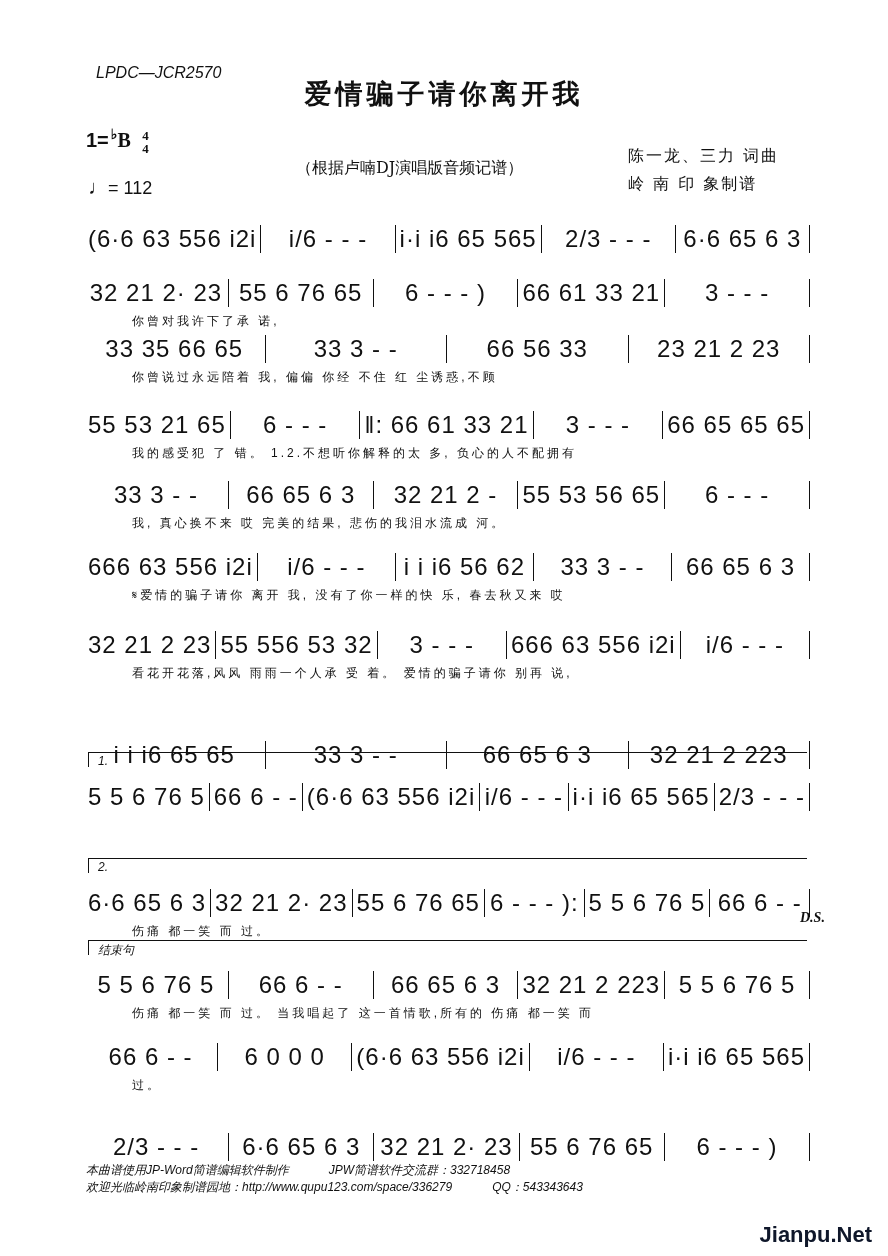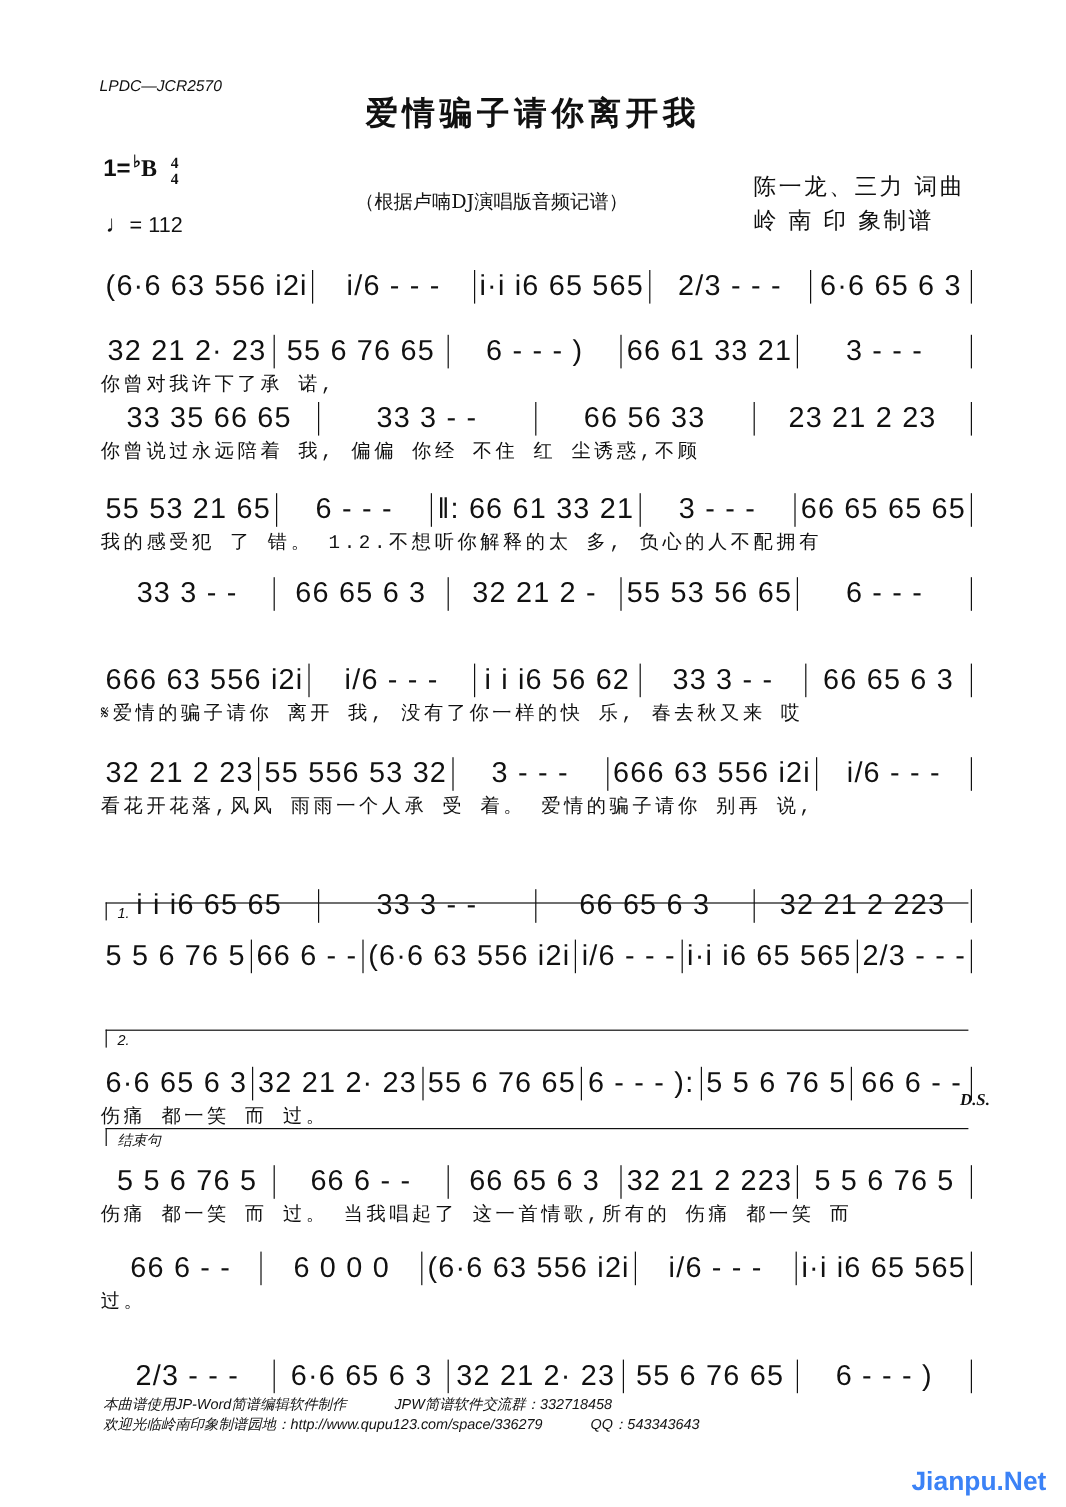--- a/index.html
+++ b/index.html
@@ -1,40 +1,40 @@
 <!DOCTYPE html>
 <html><head>
 <meta charset="utf-8">
 <style>
   html,body{margin:0;padding:0;background:#fff;}
   body{width:888px;height:1256px;position:relative;overflow:hidden;font-family:"DejaVu Sans","Liberation Sans",sans-serif;color:#111;}
   .abs{position:absolute;}
-  .code{left:83px;top:64px;font-size:13px;font-style:italic;font-family:"Liberation Sans",sans-serif;}
+  .code{left:96px;top:64px;font-size:16px;font-style:italic;font-family:"Liberation Sans",sans-serif;}
   .title{left:0;width:888px;top:76px;text-align:center;font-size:27px;font-weight:bold;font-family:"DejaVu Serif",serif;letter-spacing:4px;}
   .key{left:86px;top:126px;font-size:20px;font-weight:bold;font-family:"Liberation Sans",sans-serif;}
   .key .flat{font-size:14px;vertical-align:8px;margin-left:2px;}
   .key .b{font-family:"Liberation Serif",serif;}
   .frac{display:inline-block;vertical-align:middle;text-align:center;font-size:13px;line-height:13px;margin-left:6px;font-family:"Liberation Serif",serif;}
   .frac span{display:block;}
   .subtitle{left:296px;top:158px;font-size:16px;font-family:"DejaVu Serif",serif;}
-  .credits{left:628px;top:142px;font-size:19px;line-height:28px;font-family:"DejaVu Serif",serif;}
+  .credits{left:628px;top:142px;font-size:16px;line-height:28px;font-family:"DejaVu Serif",serif;}
   .credits div{letter-spacing:2px;}
   .tempo{left:88px;top:176px;font-size:18px;font-family:"Liberation Sans",sans-serif;}
   .tempo .note{font-size:20px;}
   .system{position:absolute;left:84px;width:726px;}
   .notes{display:flex;align-items:center;height:30px;font-family:"Liberation Sans",sans-serif;font-weight:normal;font-size:24px;letter-spacing:1px;white-space:nowrap;margin-top:12px;}
   .measure{flex:1;display:flex;align-items:center;justify-content:space-around;padding:0 4px;border-right:1.5px solid #111;height:28px;}
   .measure:last-child{border-right:1.5px solid #111;}
-  .lyrics{font-family:Liberation Mono, monospace;font-size:16px;height:26px;line-height:26px;white-space:nowrap;letter-spacing:3px;}
+  .lyrics{font-family:Liberation Sans, sans-serif;font-size:12px;height:26px;line-height:26px;white-space:nowrap;letter-spacing:3px;margin-left:48px;}
   .bracket{position:absolute;border-top:1.2px solid #111;border-left:1.2px solid #111;height:14px;}
   .bracket-label{position:absolute;font-size:12px;font-style:italic;font-family:"Liberation Sans",sans-serif;}
   .ds{position:absolute;font-family:"Liberation Serif",serif;font-weight:bold;font-style:italic;font-size:14px;}
   .footer{left:86px;top:1162px;font-size:12px;font-style:italic;line-height:17px;font-family:"Liberation Sans",sans-serif;}
   .footer span{margin-right:40px;}
-  .watermark{right:16px;top:1222px;font-size:22px;font-weight:bold;font-family:"Liberation Sans",sans-serif;color:#3b82f6;}
+  .watermark{right:16px;top:1222px;font-size:22px;font-weight:bold;font-family:"Liberation Sans",sans-serif;color:#0f172a;}
 </style>
 </head>
 <body>
 
 <div class="abs code">LPDC—JCR2570</div>
 <div class="abs title">爱情骗子请你离开我</div>
 
 <div class="abs key">
   <span>1=</span><span class="flat">♭</span><span class="b">B</span>
   <span class="frac">
@@ -93,20 +93,21 @@
       <div class="lyrics">我的感受犯  了   错。  1.2.不想听你解释的太 多,    负心的人不配拥有</div>
     </div>
     <div class="system" style="top: 468px;">
       <div class="notes">
         <div class="measure">33 3 - -</div>
         <div class="measure">66 65 6 3</div>
         <div class="measure">32 21 2 -</div>
         <div class="measure">55 53 56 65</div>
         <div class="measure">6 - - -</div>
       </div>
+      <div class="lyrics"> 我,     真心换不来 哎  完美的结果,   悲伤的我泪水流成 河。</div>
     </div>
     <div class="system" style="top: 540px;">
       <div class="notes">
         <div class="measure">666 63 556 i2i</div>
         <div class="measure">i/6 - - -</div>
         <div class="measure">i i i6 56 62</div>
         <div class="measure">33 3 - -</div>
         <div class="measure">66 65 6 3</div>
       </div>
       <div class="lyrics">𝄋爱情的骗子请你  离开    我,     没有了你一样的快    乐,      春去秋又来 哎</div>

